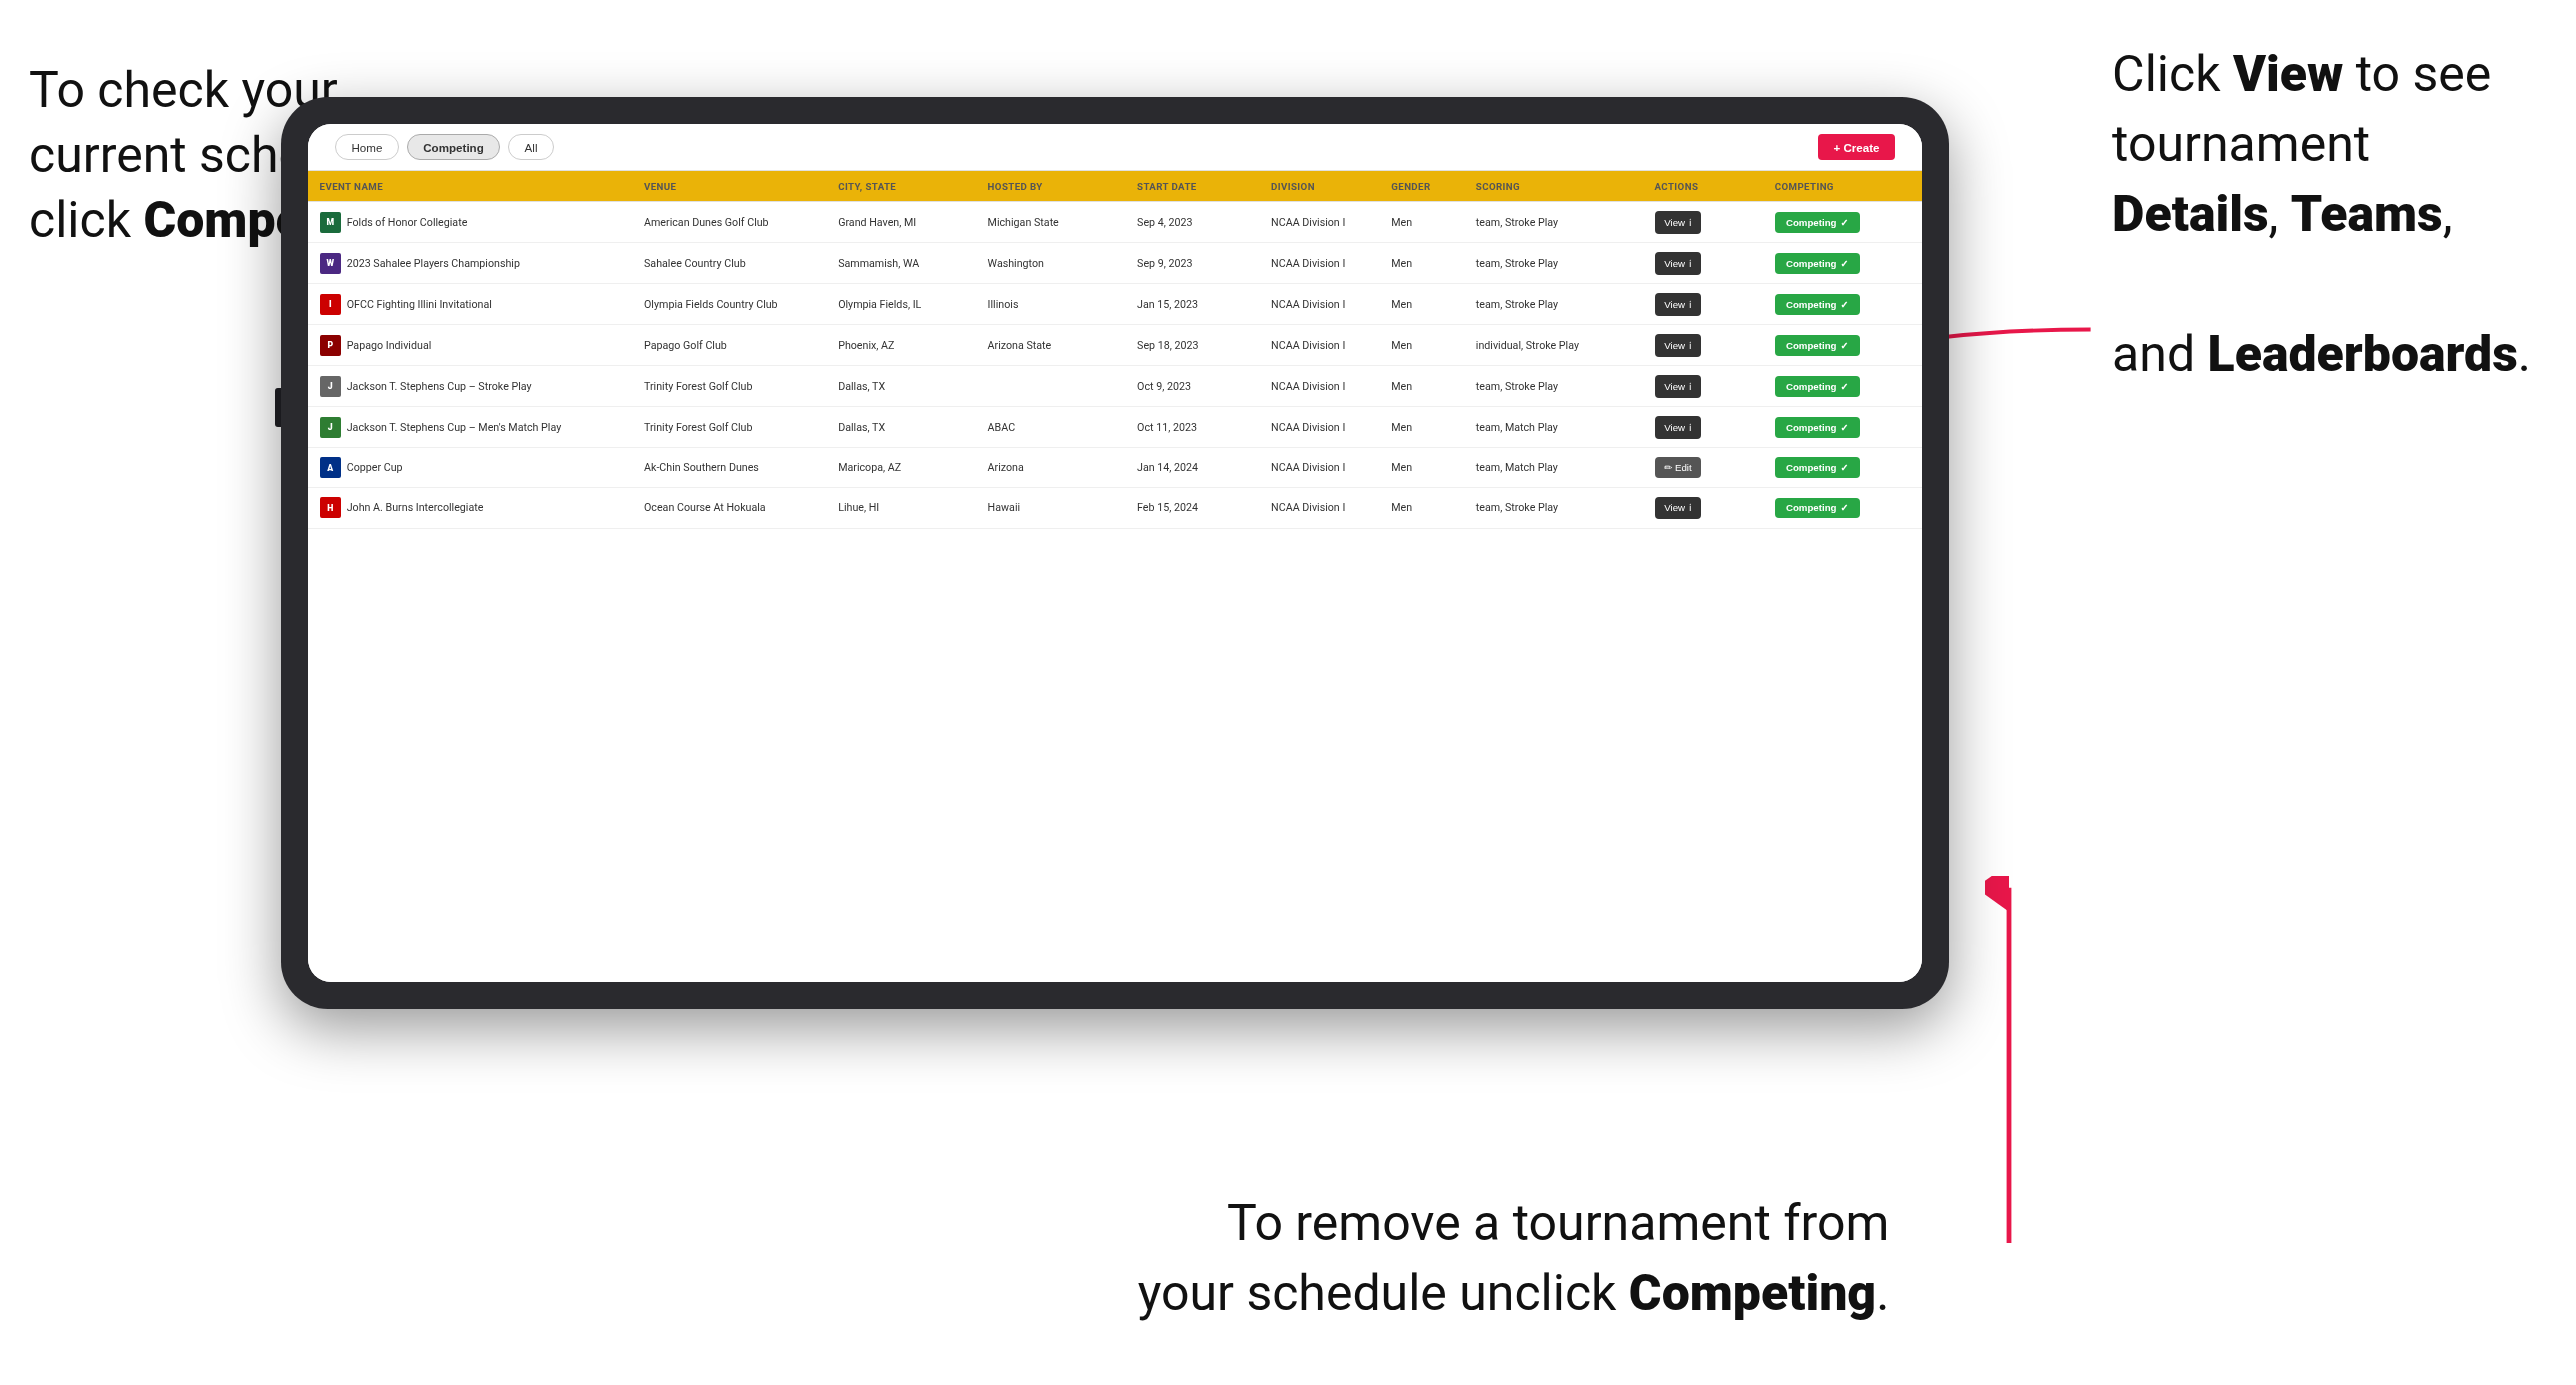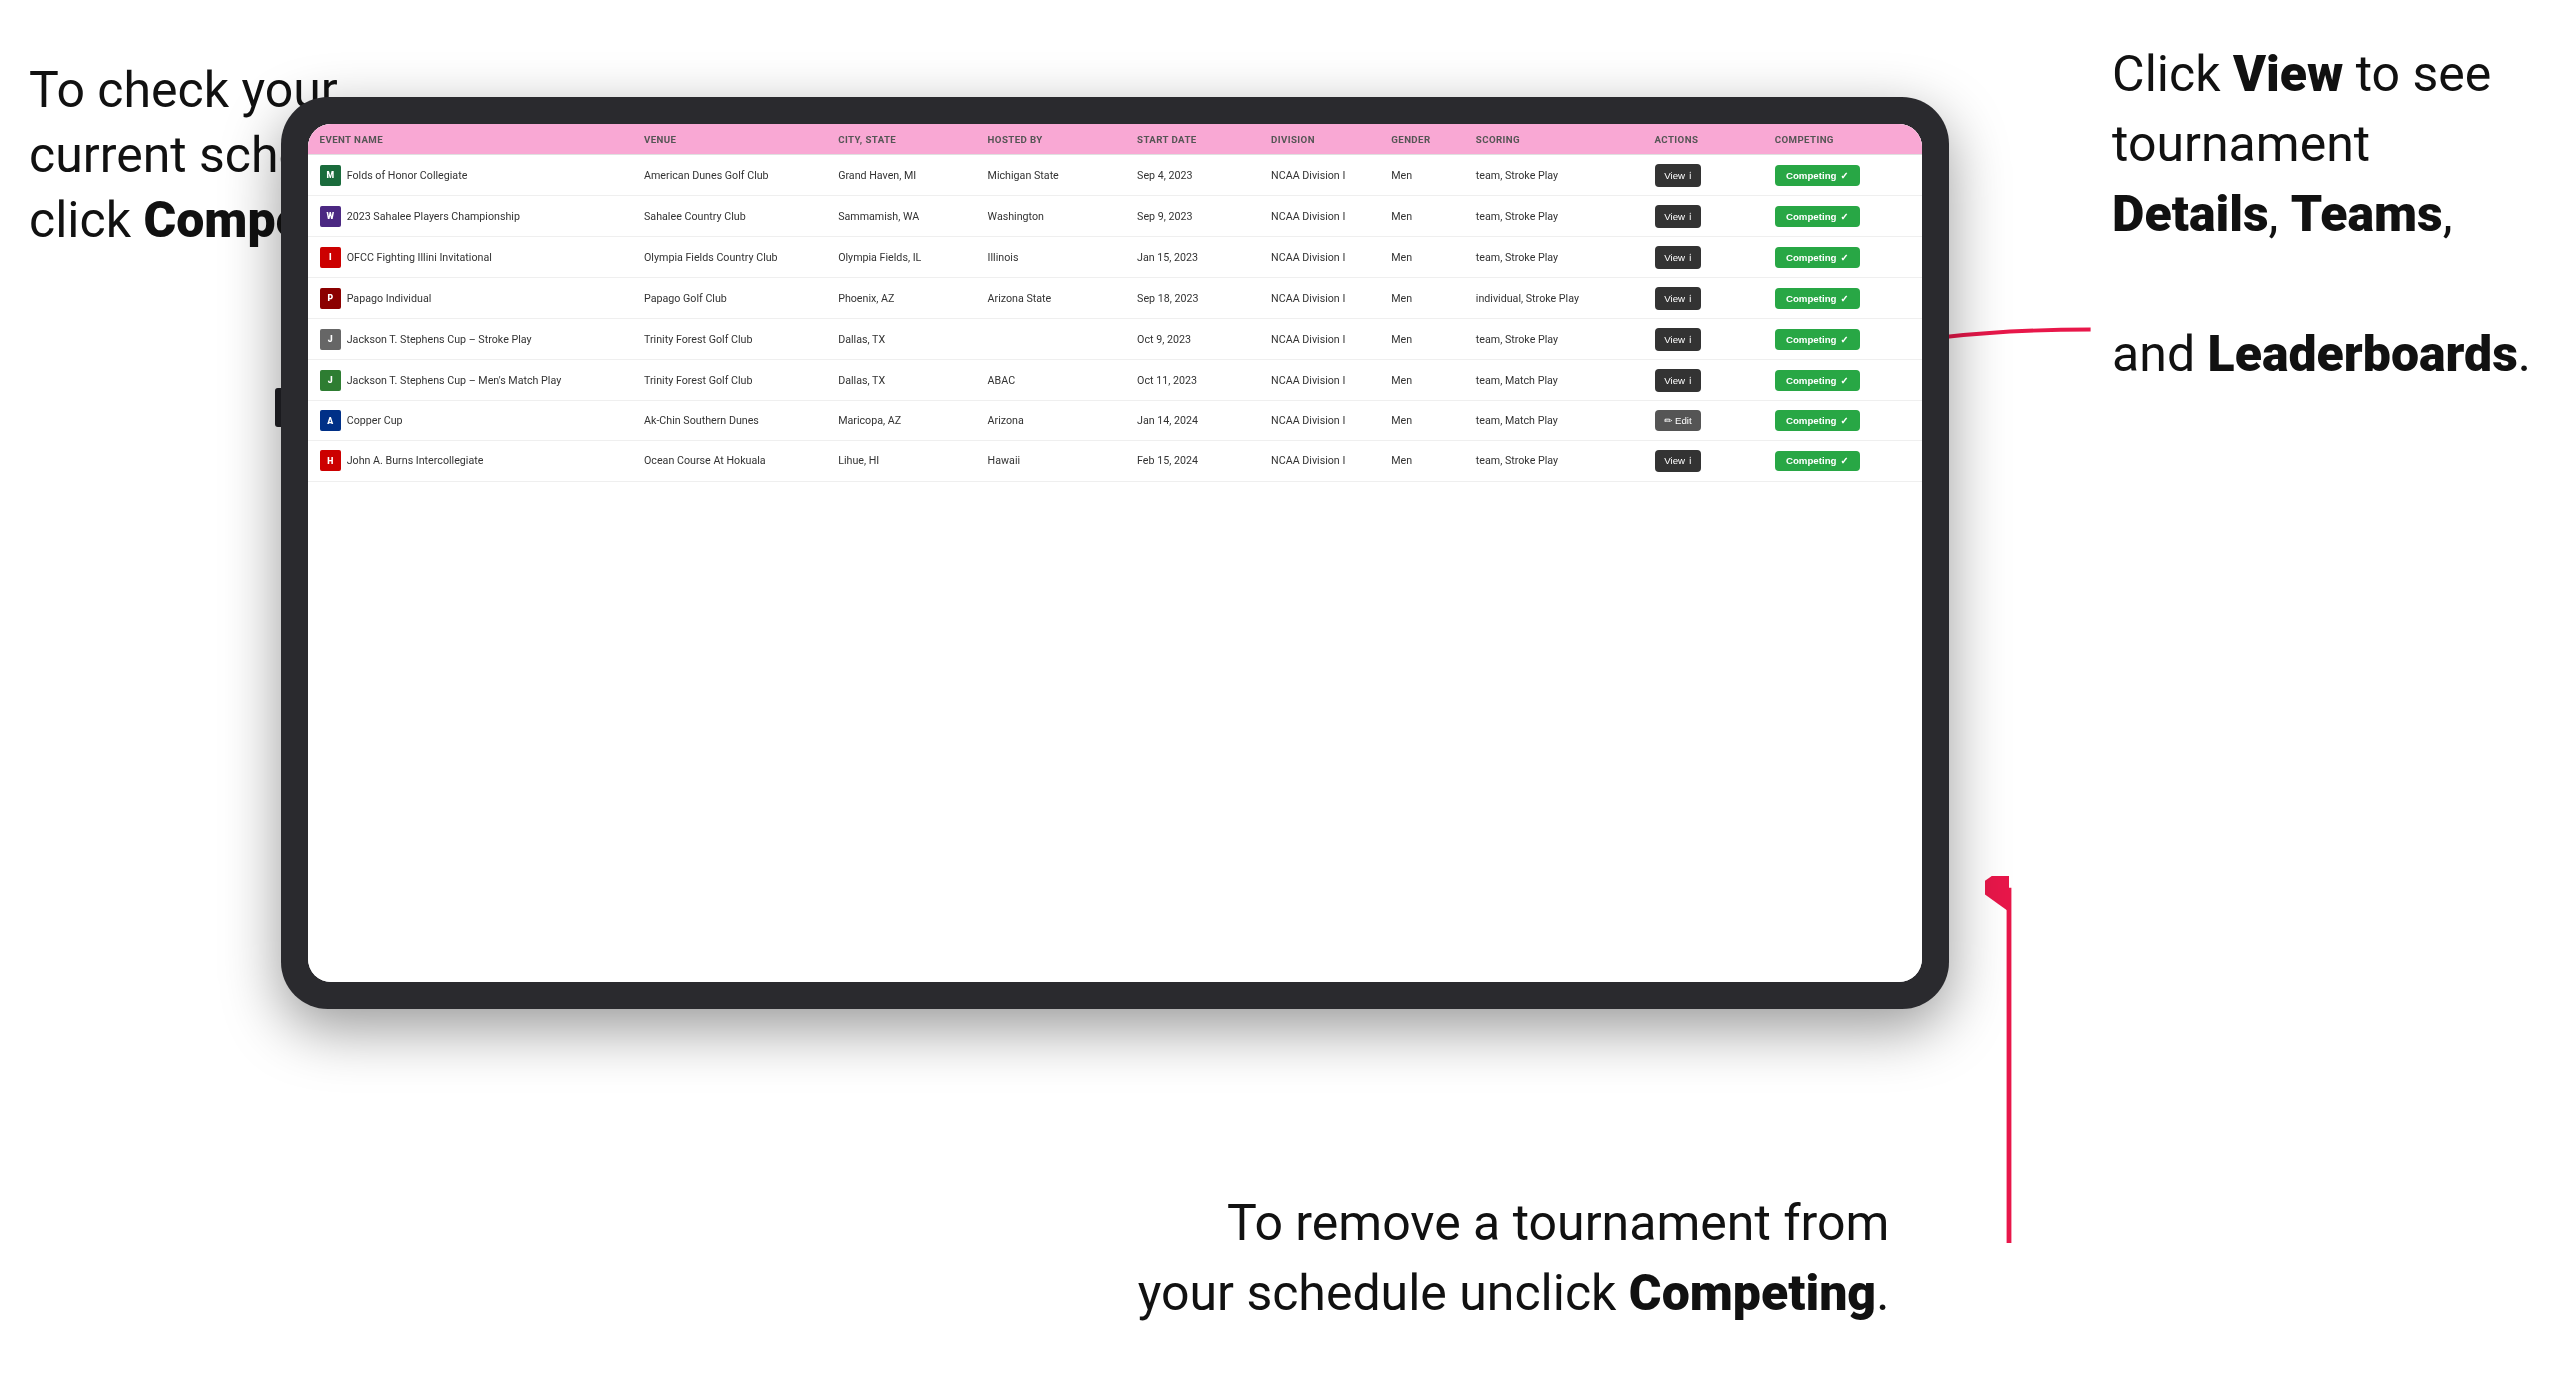--- a/index.html
+++ b/index.html
@@ -177,21 +177,21 @@
       background: #fff;
     }
 
     table {
       width: 100%;
       border-collapse: collapse;
       font-size: 10.7px;
     }
 
     thead tr {
-      background: #f9a8d4;
+      background: #eab308;
       border-bottom: 1.9px solid #e0e0e0;
     }
 
     thead th {
       padding: 9.7px 7.8px;
       text-align: left;
       font-size: 9.7px;
       font-weight: 700;
       color: #555;
       text-transform: uppercase;
@@ -337,20 +337,26 @@
     </marker>
   </defs>
   <line x1="25" y1="380" x2="25" y2="10" stroke="#e8174a" stroke-width="5" marker-end="url(#arrowhead3)"></line>
 </svg>
 
 <div class="tablet">
   <div class="tablet-side-btn"></div>
   <div class="tablet-screen">
 
 
+    <div class="sub-header">
+      <button class="tab-btn">Home</button>
+      <button class="tab-btn active">Competing</button>
+      <button class="tab-btn">All</button>
+      <button class="create-btn">+ Create</button>
+    </div>
 
     <div class="table-container">
       <table>
         <thead>
           <tr>
             <th style="padding-left:11.6px; width:213px;">EVENT NAME</th>
             <th style="width:126px;">VENUE</th>
             <th style="width:97px;">CITY, STATE</th>
             <th style="width:97px;">HOSTED BY</th>
             <th style="width:87px;">START DATE</th>

